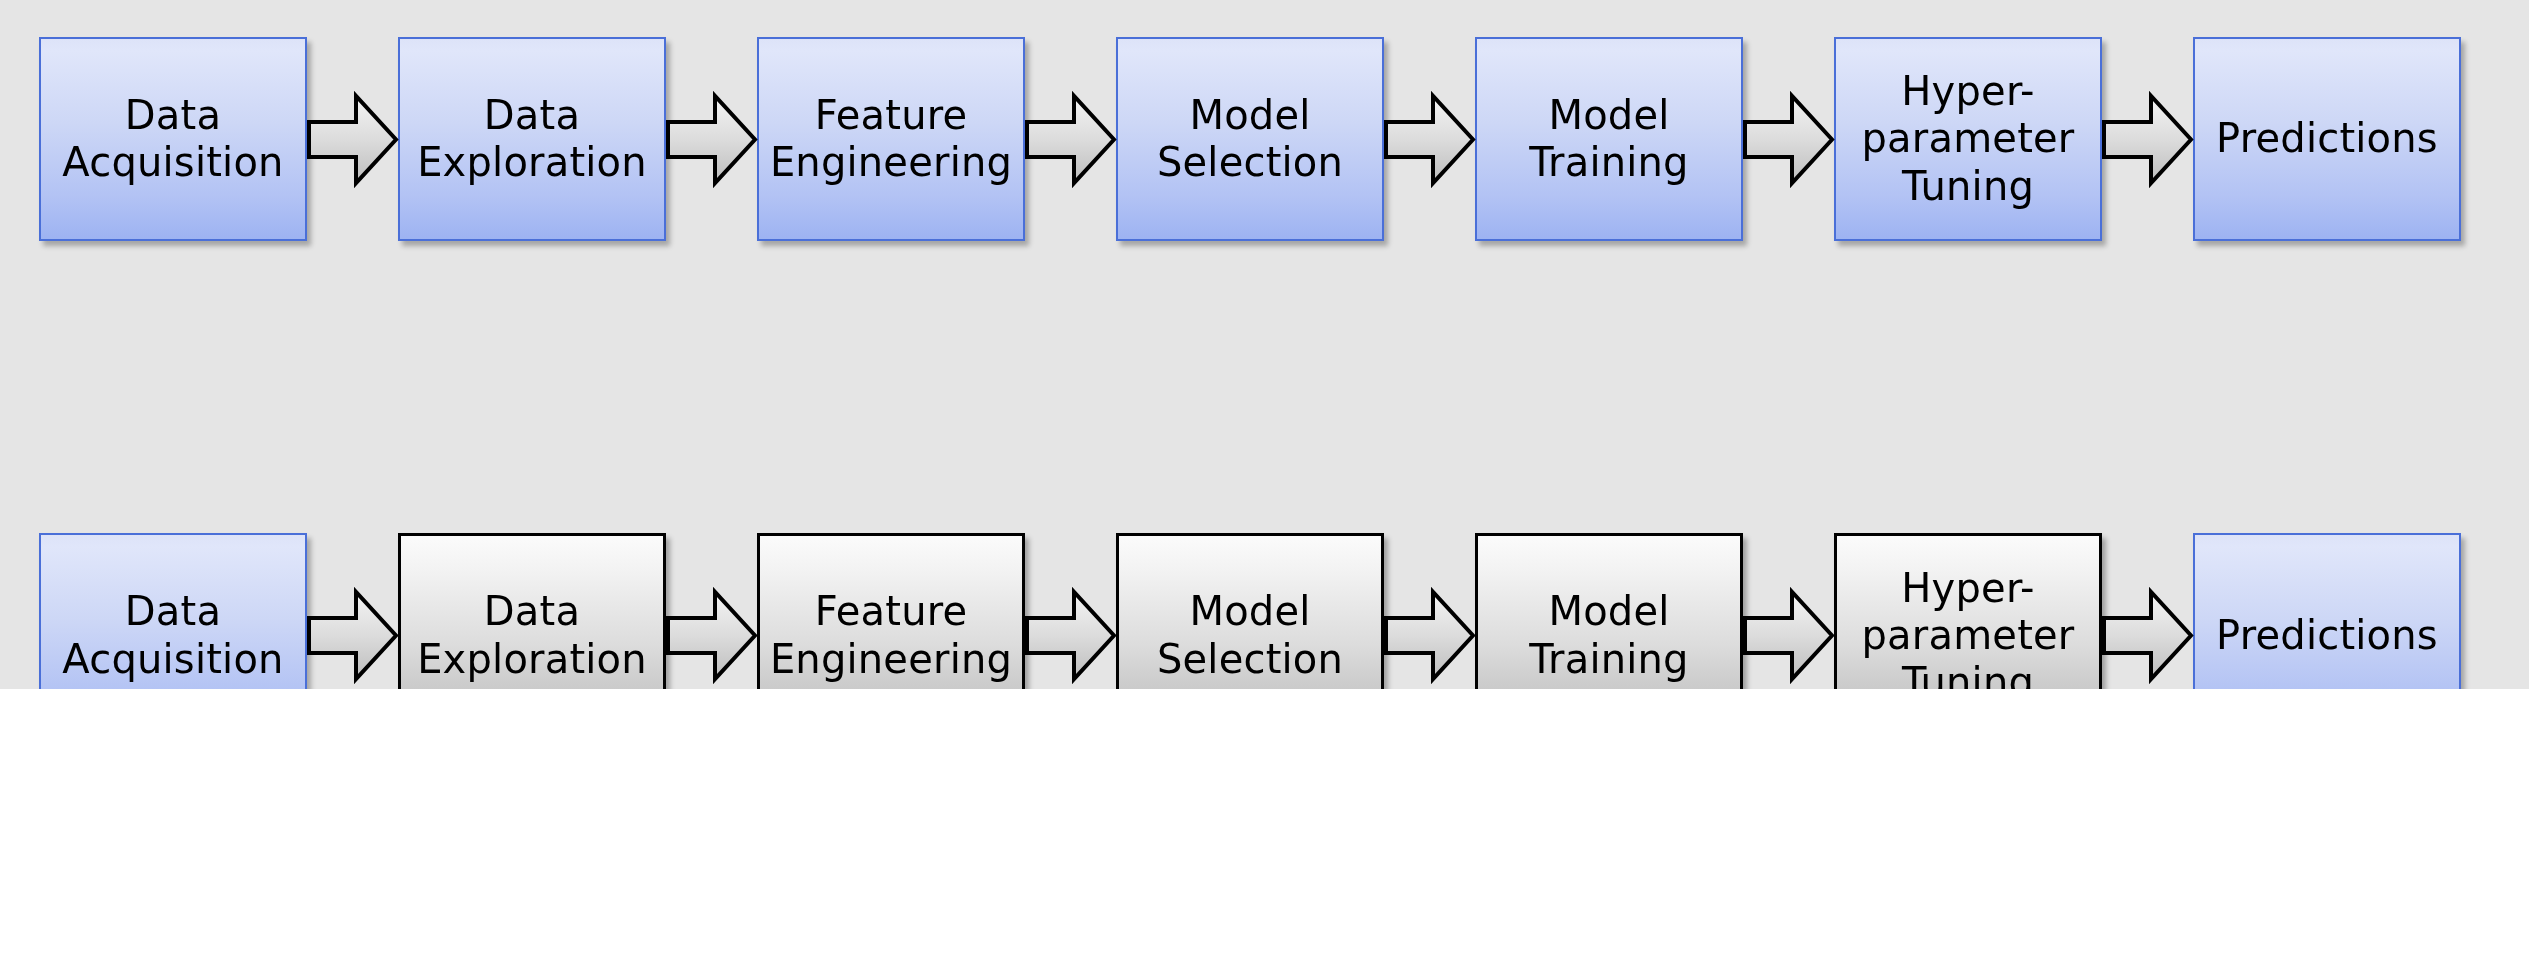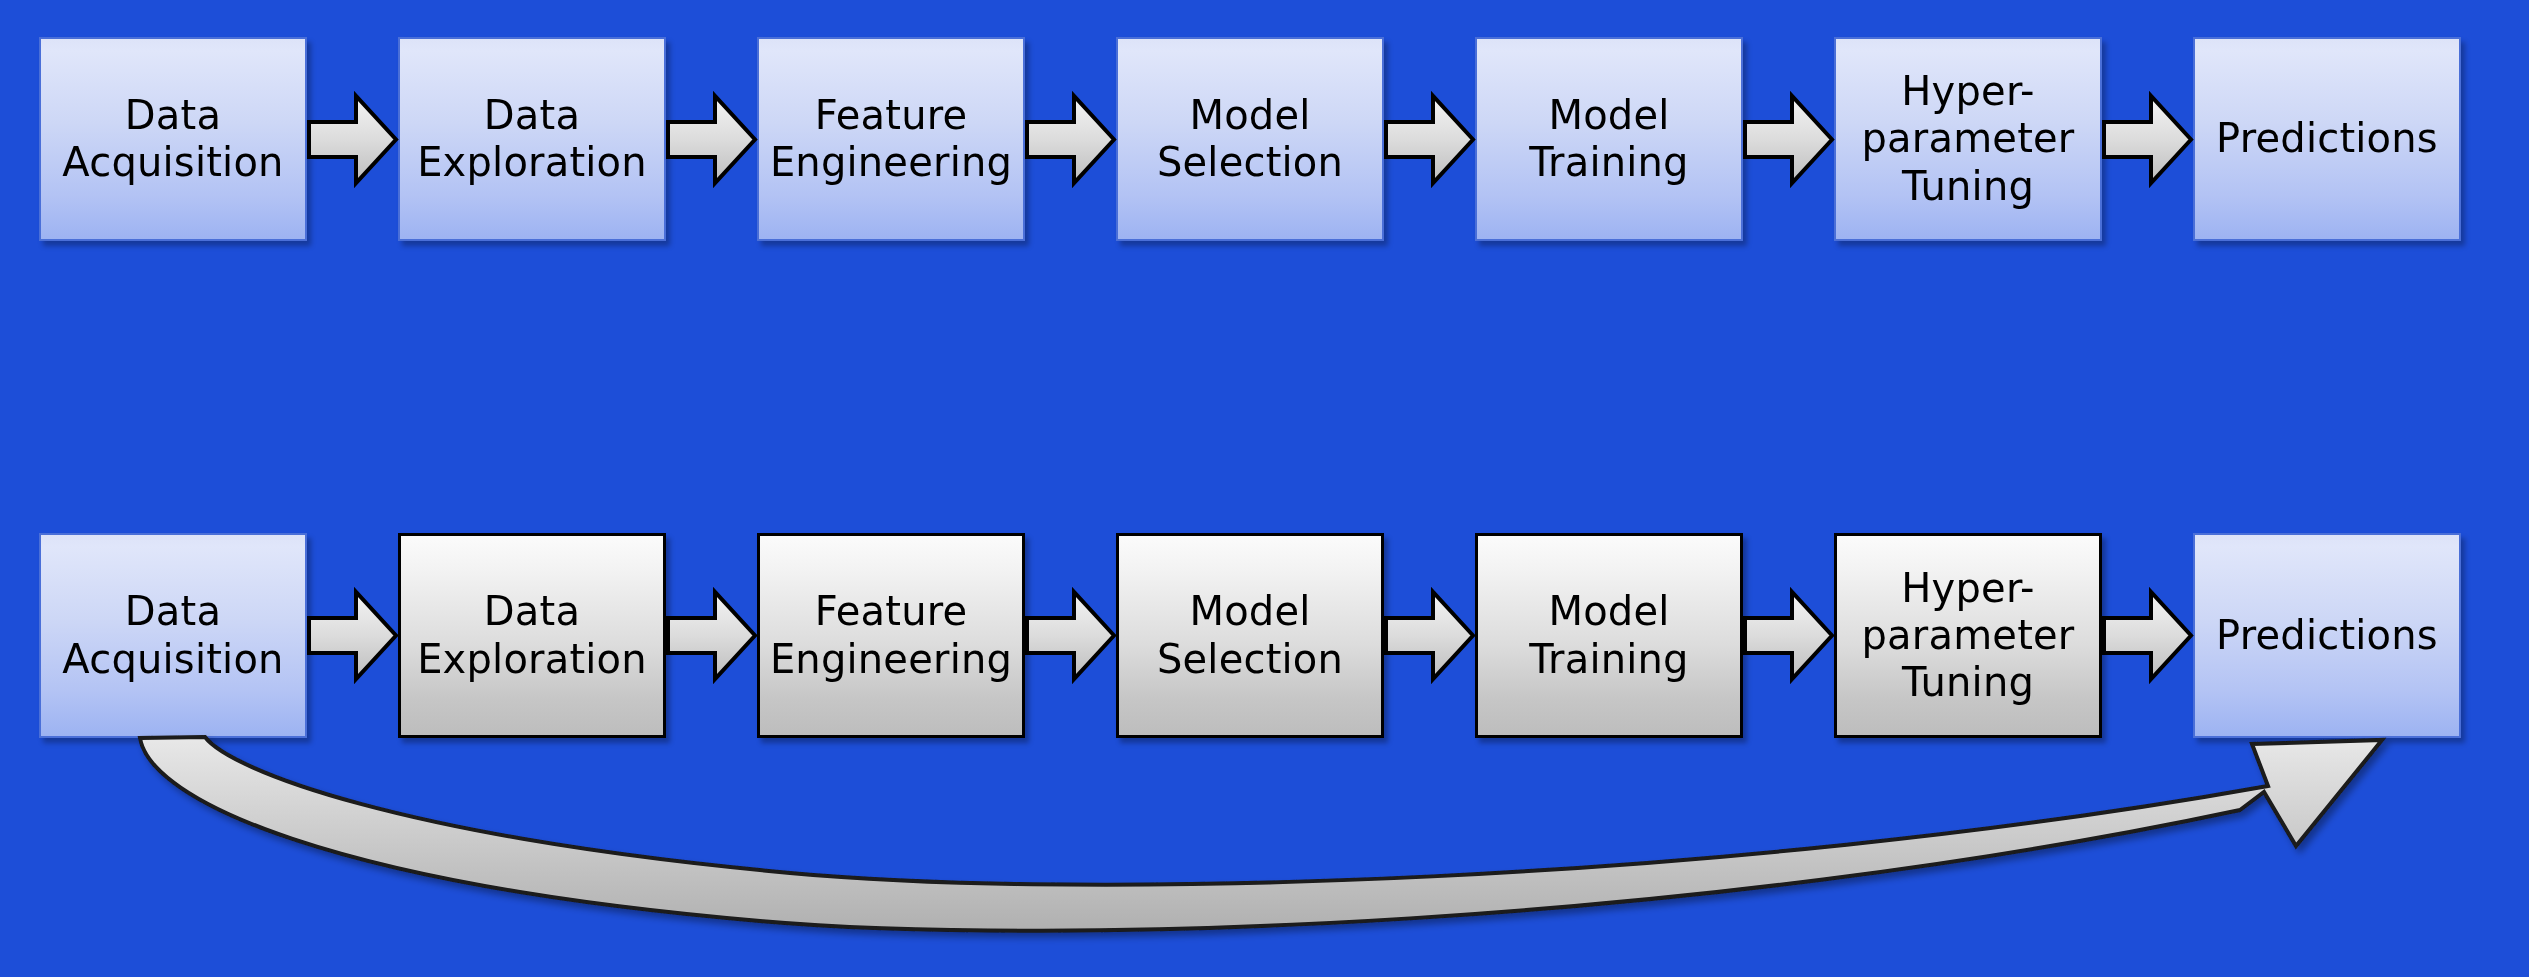--- a/index.html
+++ b/index.html
@@ -6,22 +6,22 @@
     margin: 0;
     padding: 0;
     background: #ffffff;
   }
   body {
     font-family: "DejaVu Sans", "Liberation Sans", sans-serif;
   }
   #canvas {
     position: relative;
     width: 2529px;
-    height: 977px;
-    background: #1d4ed8;
+    height: 689px;
+    background: #e5e5e5;
     overflow: hidden;
     text-decoration: underline;
   }
 
   
   .node {
     position: absolute;
     box-sizing: border-box;
     display: flex;
     align-items: center;

